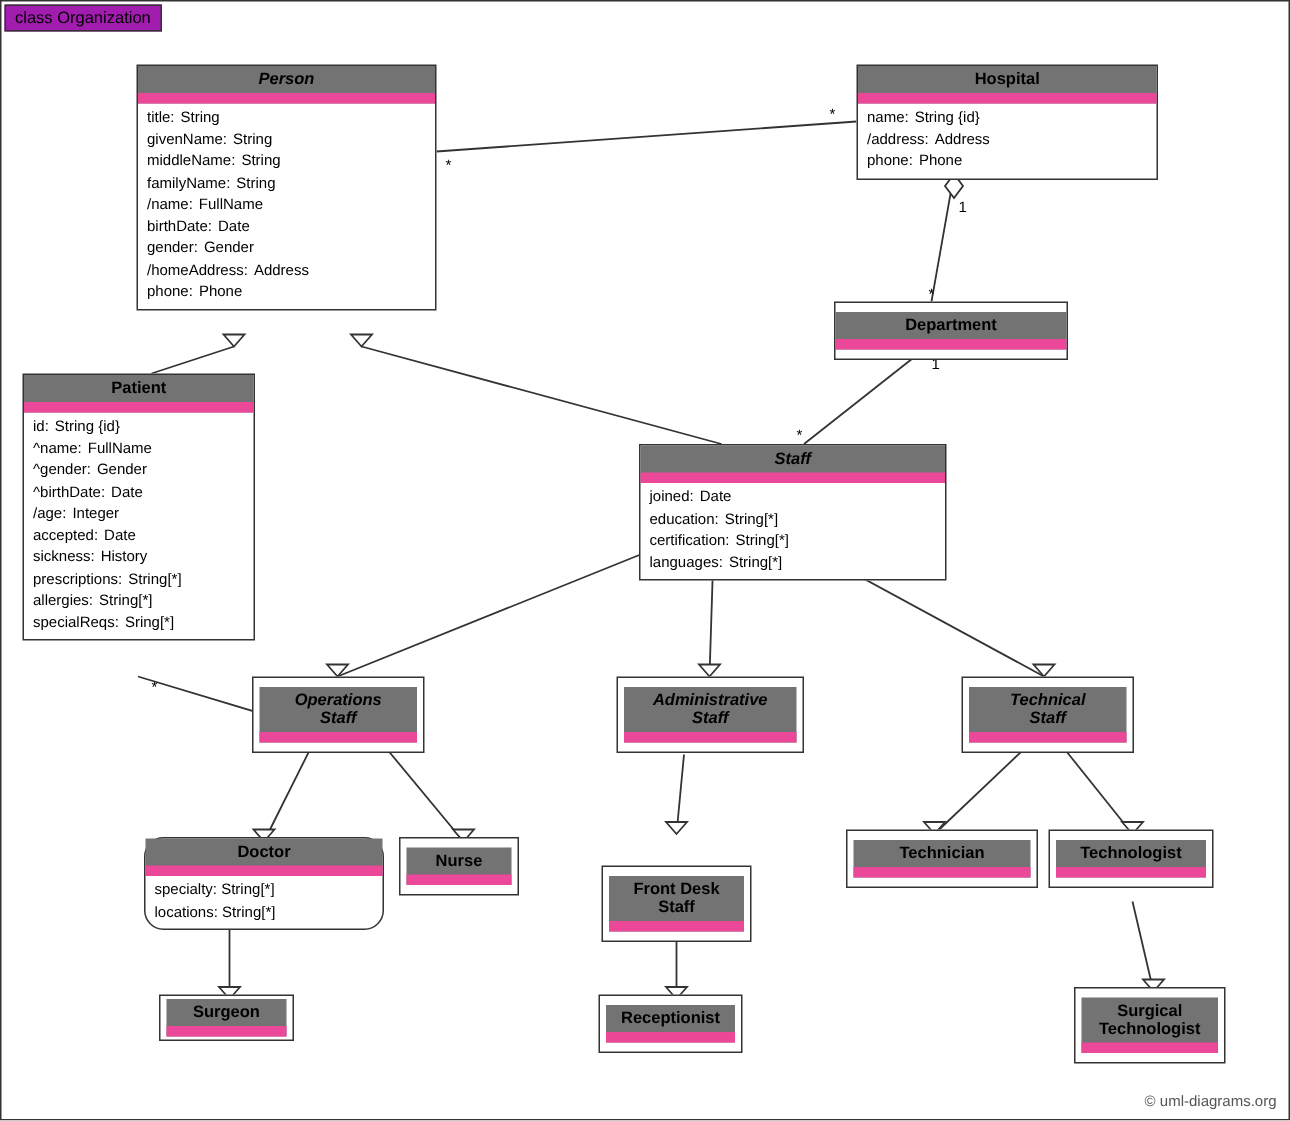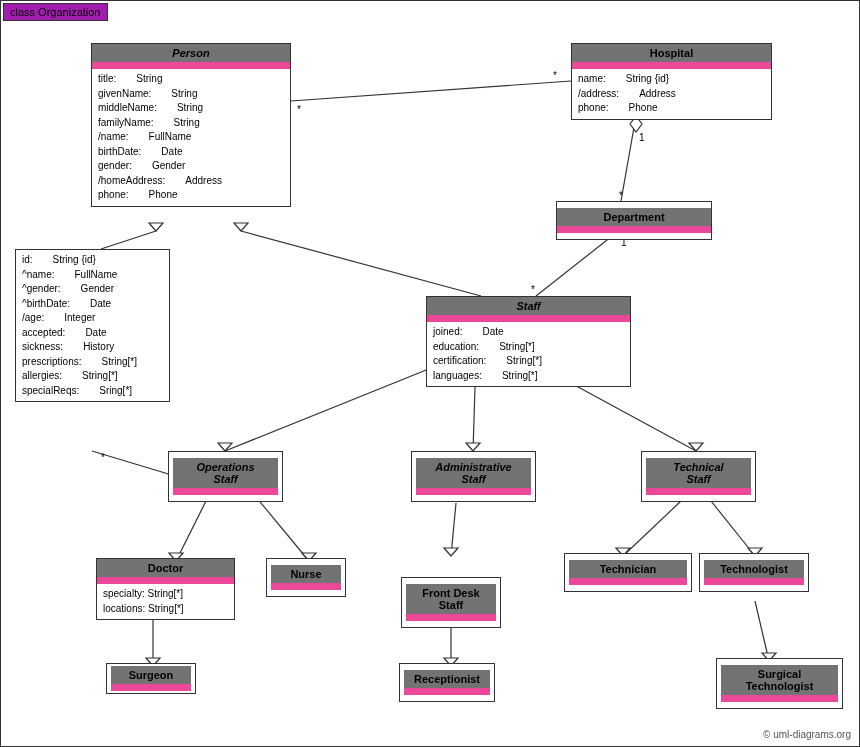--- a/index.html
+++ b/index.html
@@ -46,21 +46,21 @@
       font-style: normal;
     }
     .uml-box .box-attrs {
       padding: 3px 6px;
       text-align: left;
       font-size: 10px;
       line-height: 1.45;
     }
     .attr-row {
       display: flex;
-      gap: 20px;
+      gap: 4px;
     }
     .attr-name { white-space: nowrap; }
     .attr-type { white-space: nowrap; }
     svg#lines {
       position: absolute;
       top: 0; left: 0;
       width: 860px;
       height: 747px;
       pointer-events: none;
     }
@@ -220,20 +220,21 @@
           <span class="attr-type">String[*]</span>
         </div>
       <div class="attr-row">
           <span class="attr-name">languages:</span>
           <span class="attr-type">String[*]</span>
         </div>
     </div>
   </div>
 
   <div class="uml-box" style="left:14px; top:248px; width:155px;">
+    <div class="box-title not-italic">Patient</div>
     <div class="box-attrs">
       <div class="attr-row">
           <span class="attr-name">id:</span>
           <span class="attr-type">String {id}</span>
         </div>
       <div class="attr-row">
           <span class="attr-name">^name:</span>
           <span class="attr-type">FullName</span>
         </div>
       <div class="attr-row">
@@ -276,21 +277,21 @@
   </div>
 
   <div class="uml-box" style="left:410px; top:450px; width:125px; padding:6px 4px;">
     <div class="box-title">Administrative<br>Staff</div>
   </div>
 
   <div class="uml-box" style="left:640px; top:450px; width:115px; padding:6px 4px;">
     <div class="box-title">Technical<br>Staff</div>
   </div>
 
-  <div class="uml-box" style="left:95px; top:557px; width:139px;">
+  <div class="uml-box" style="left:95px; top:557px; width:160px;border-radius:13px;">
     <div class="box-title not-italic">Doctor</div>
     <div class="box-attrs">
       <div>specialty: String[*]</div>
       <div>locations: String[*]</div>
     </div>
   </div>
 
   <div class="uml-box" style="left:265px; top:557px; width:80px; padding:6px 4px;">
     <div class="box-title not-italic">Nurse</div>
   </div>
@@ -308,19 +309,19 @@
   </div>
 
   <div class="uml-box" style="left:105px; top:662px; width:90px; padding:2px 4px;">
     <div class="box-title not-italic">Surgeon</div>
   </div>
 
   <div class="uml-box" style="left:398px; top:662px; width:96px; padding:6px 4px;">
     <div class="box-title not-italic">Receptionist</div>
   </div>
 
-  <div class="uml-box" style="left:715px; top:657px; width:127px; padding:6px 4px;">
+  <div class="uml-box" style="left:715px; top:657px; width:101px; padding:6px 4px;">
     <div class="box-title not-italic">Surgical<br>Technologist</div>
   </div>
 
   <div class="copyright">© uml-diagrams.org</div>
 
 </div>
 
 </body></html>

